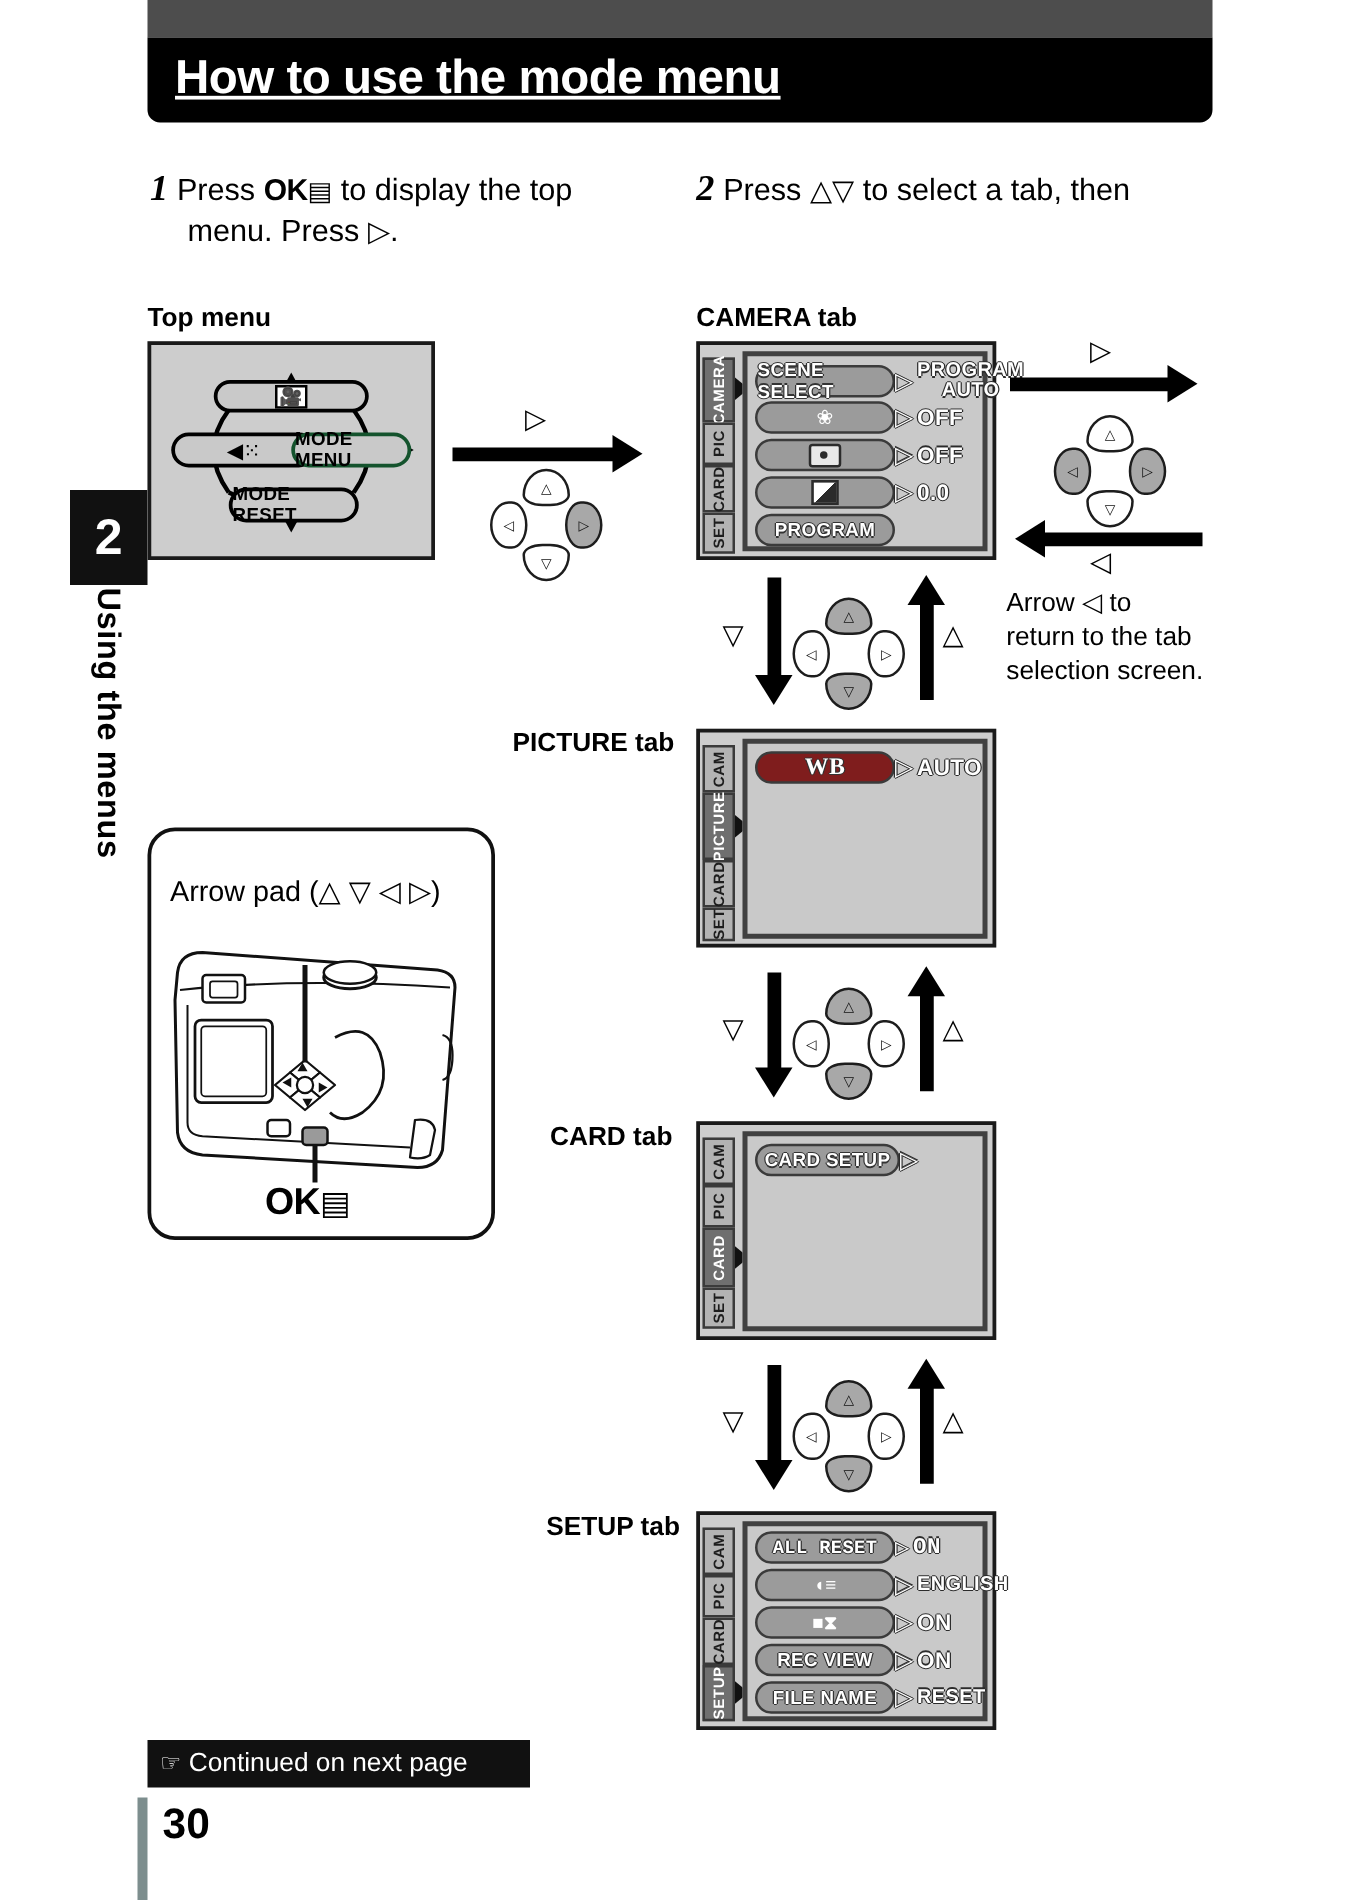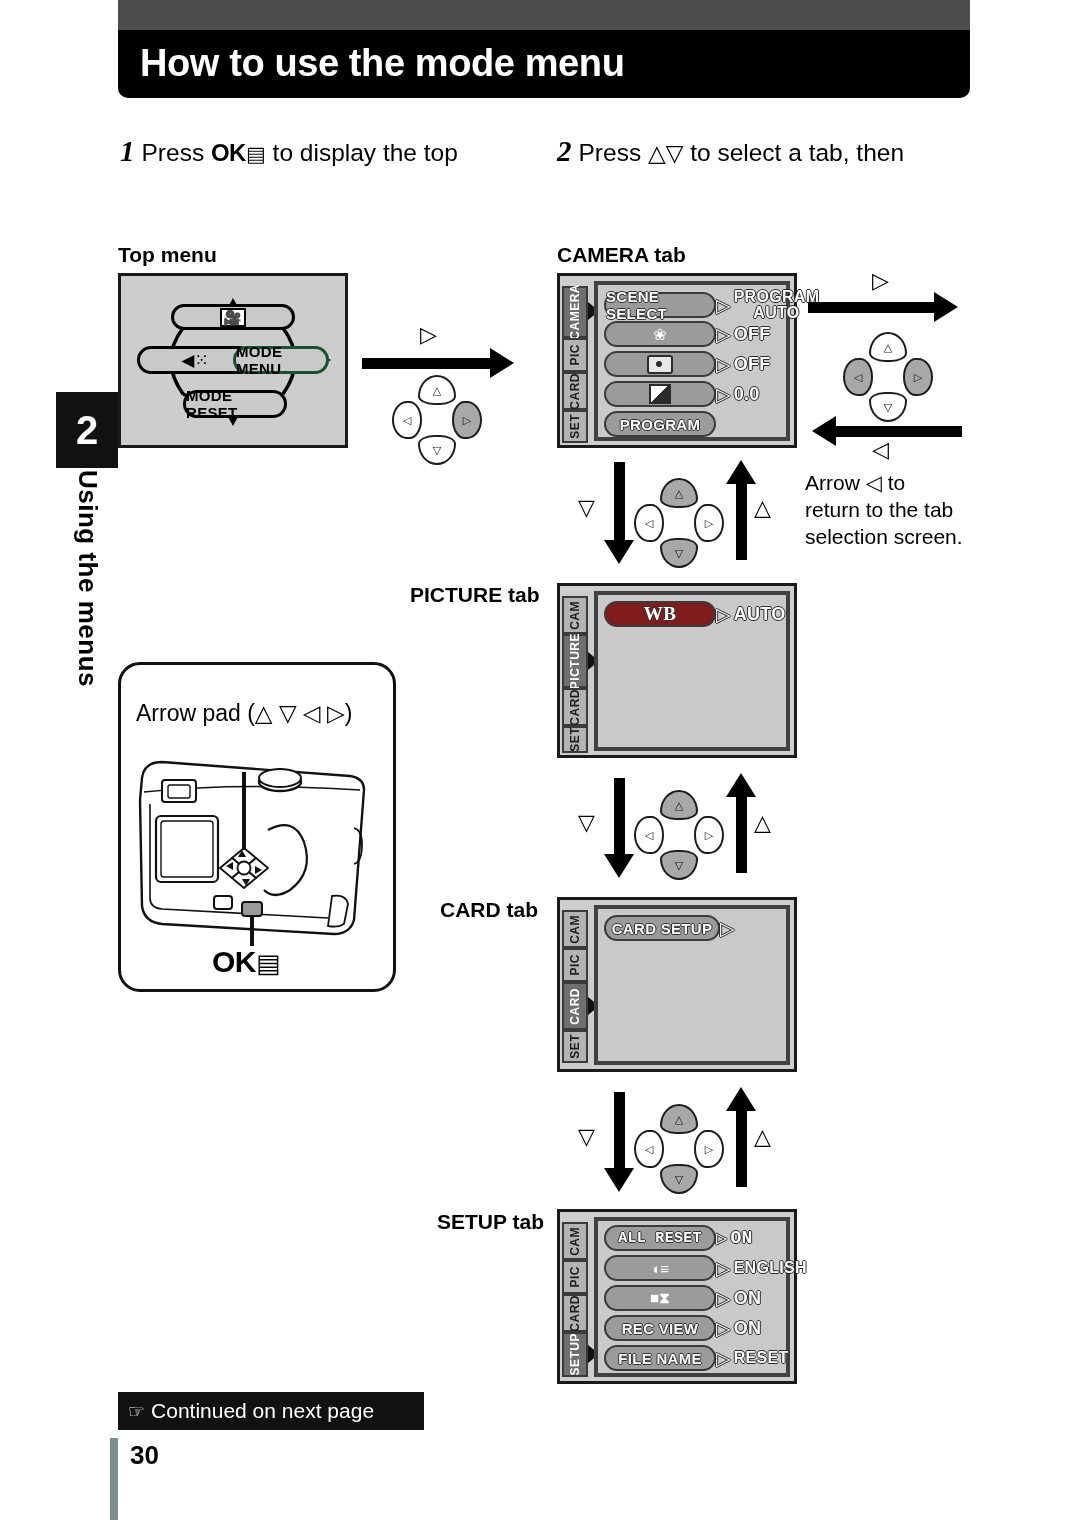--- a/index.html
+++ b/index.html
@@ -10,21 +10,21 @@
   }
   .abs{position:absolute;}
 
   
   #header-gray{left:118px;top:0;width:852px;height:30px;background:#4d4d4d;}
   #header-black{left:118px;top:30px;width:852px;height:68px;background:#000;
     border-radius:0 0 10px 10px;}
   #header-title{
     position:absolute;left:22px;top:50%;transform:translateY(-52%);
     color:#fff;font-size:38px;font-weight:bold;letter-spacing:-0.4px;
-    white-space:nowrap;font-family:"Liberation Sans",sans-serif;
+    white-space:nowrap;font-family:"Liberation Sans",sans-serif;text-decoration:underline;
   }
 
   
   .step{font-size:24.5px;line-height:1.32;}
   .step .num{font-size:29px;font-weight:bold;font-style:italic;
     font-family:"Liberation Serif",serif;margin-right:7px;}
   .step .body{display:inline;}
   .step .l2{display:block;margin-left:30px;}
   #step1{left:120px;top:132px;width:420px;}
   #step2{left:557px;top:132px;width:430px;}
@@ -107,36 +107,40 @@
   #camera-box{left:118px;top:662px;width:278px;height:330px;
     border:3px solid #111;border-radius:22px;box-sizing:border-box;background:#fff;}
   #arrowpad-label{left:136px;top:700px;font-size:23px;white-space:nowrap;}
   #ok-label{left:212px;top:945px;font-size:30px;font-weight:bold;letter-spacing:-.5px;}
 
   
   #footer-bar{left:118px;top:1392px;width:306px;height:38px;background:#111;
     display:flex;align-items:center;}
   #footer-bar .ftxt{color:#fff;font-size:21px;margin-left:6px;}
   #page-rule{left:110px;top:1438px;width:8px;height:82px;background:#7d8e8e;}
-  #page-num{left:130px;top:1440px;font-size:26px;font-weight:bold;}
+  #page-num{left:130px;top:1440px;font-size:34px;font-weight:bold;}
 
   svg{display:block;}
 </style>
 </head>
 <body>
 
 <div class="abs" id="header-gray"></div>
 <div class="abs" id="header-black">
   <div id="header-title">How to use the mode menu</div>
 </div>
 
 <div class="abs step" id="step1">
   <span class="num">1</span><span class="body">Press</span>
   <span class="okbtn">OK</span><span style="font-size:21px;">▤</span>
   <span>to display the top</span>
+  <span class="l2">
+    <span>menu. Press</span>
+    <span class="glyph">▷</span><span>.</span>
+  </span>
 </div>
 
 <div class="abs step" id="step2">
   <span class="num">2</span><span>Press</span>
   <span class="glyph">△</span><span class="glyph">▽</span>
   <span>to select a tab, then</span>
 </div>
 
 <div class="abs" id="chapter-box">
   <div id="chapter-num">2</div>

